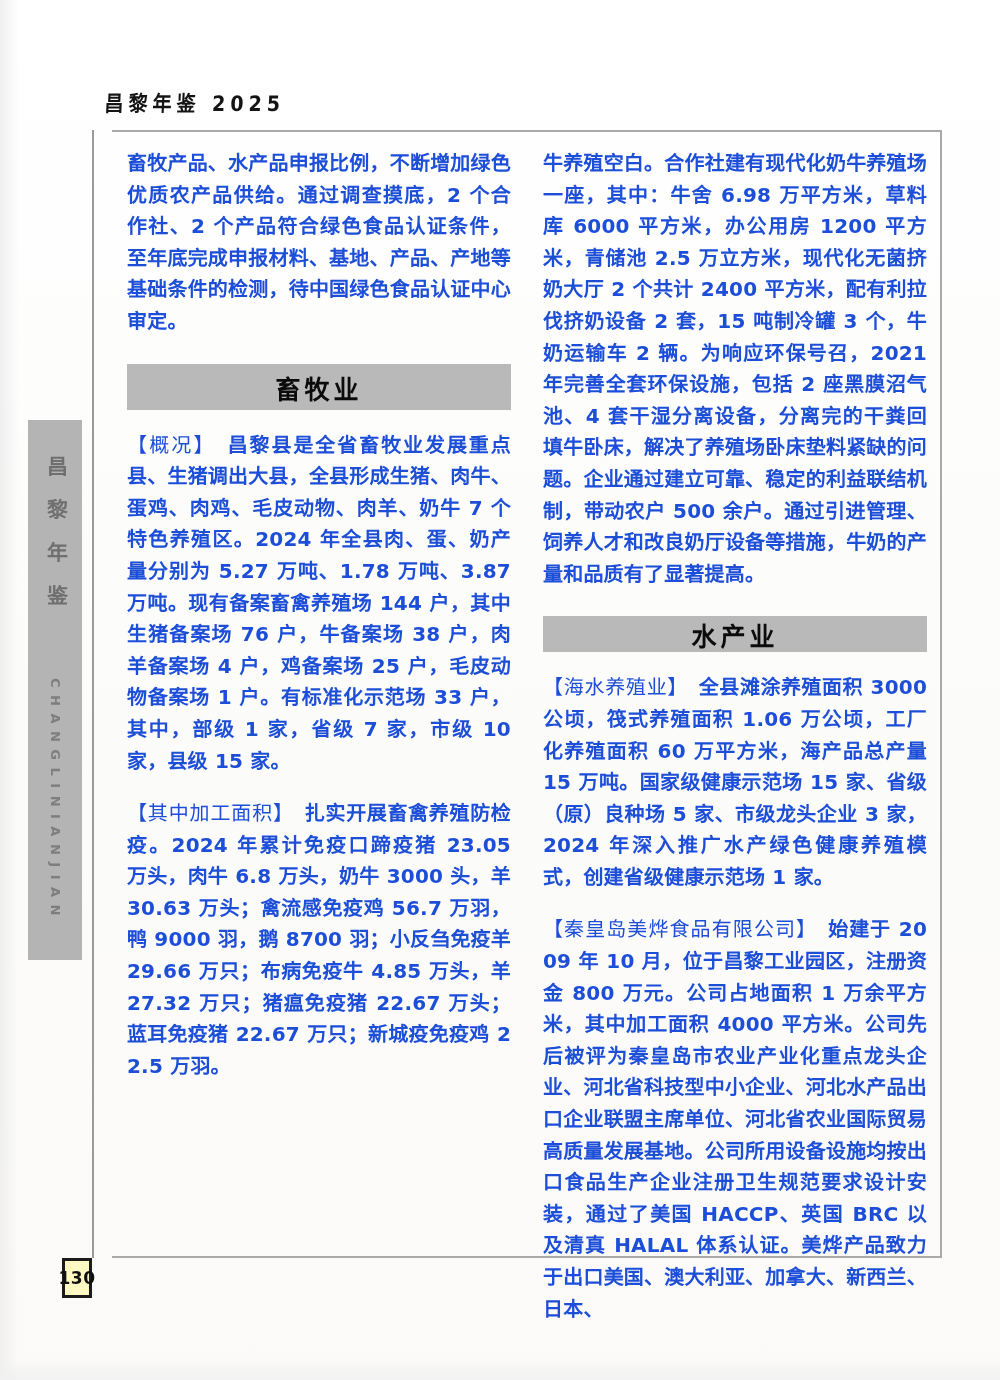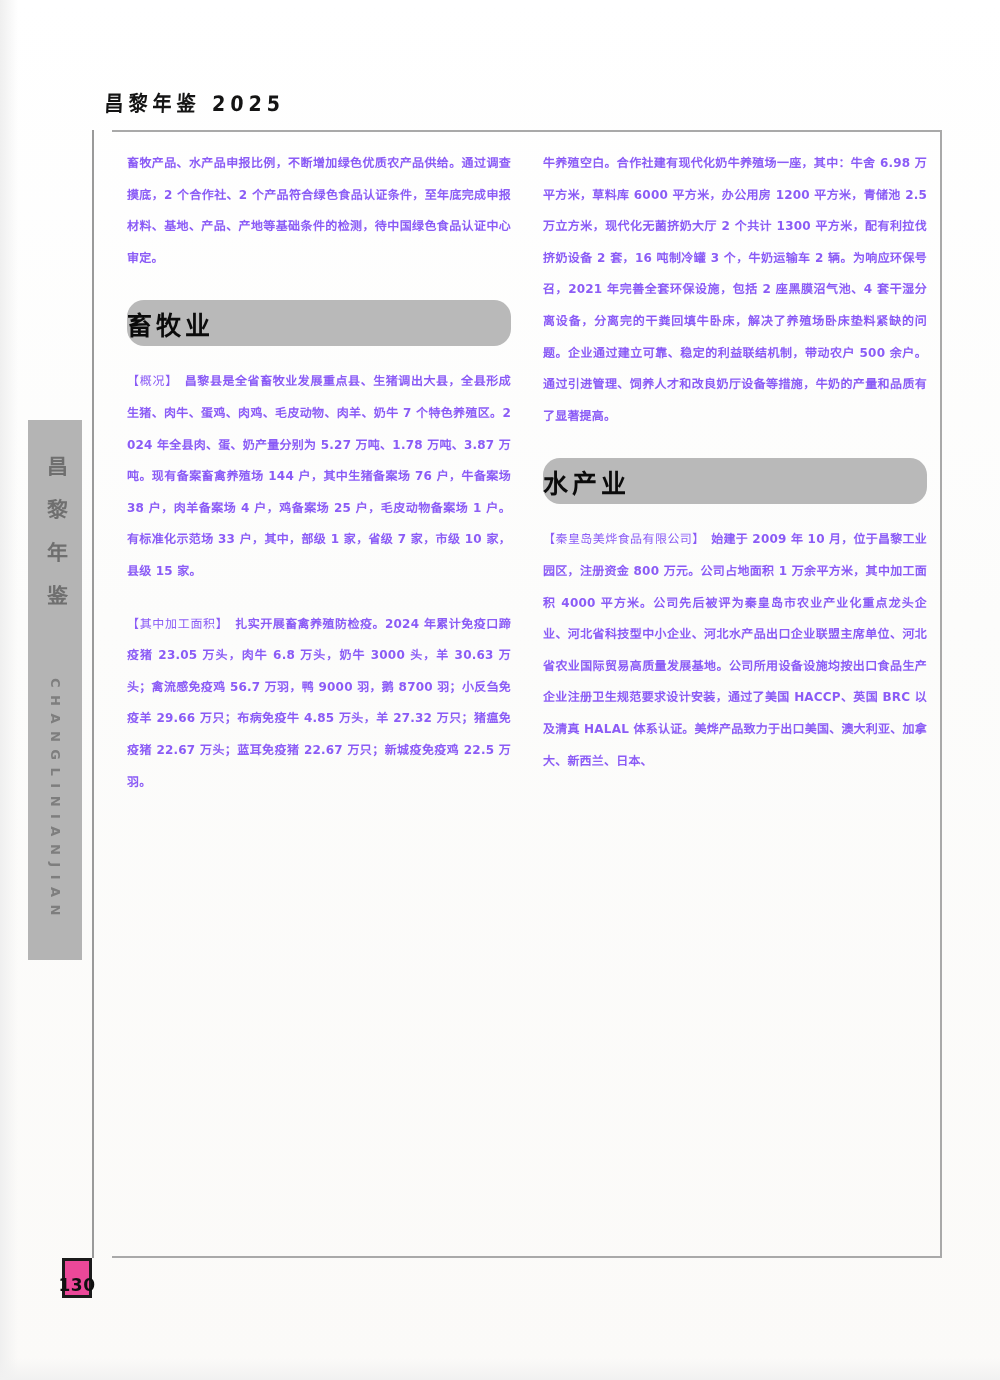--- a/index.html
+++ b/index.html
@@ -122,23 +122,23 @@
   }
   .col {
     width: 384px;
     display: flex;
     flex-direction: column;
   }
 
   
   .para {
     font-family: "DejaVu Sans", "Liberation Sans", sans-serif;
-    font-size: 12px;
-    font-weight: 700;
-    color: #8b5cf6;
+    font-size: 20px;
+    font-weight: 700;
+    color: #1d4ed8;
     line-height: 31.6px;
     text-align: justify;
     text-justify: inter-character;
     letter-spacing: 0.2px;
     margin: 0 0 21px 0;
     word-break: break-all;
   }
   .para.flow { margin-bottom: 20px; }
 
   .lead {
@@ -148,45 +148,44 @@
   .lead::after {
     content: "\3000";
   }
 
   
   .section-banner {
     height: 46px;
     background: #b9b9b9;
     display: flex;
     align-items: center;
-    justify-content: flex-start;
+    justify-content: center;
     margin: 6px 0 20px 0;
-    border-radius: 17px;
   }
   .section-banner .banner-text {
     font-family: "DejaVu Sans", "Liberation Sans", sans-serif;
     font-size: 25px;
     font-weight: 700;
     color: #0b0b0b;
     letter-spacing: 4px;
     transform: scaleY(1.05);
   }
 
   
   #folio {
     position: absolute;
     left: 62px;
     top: 1258px;
     width: 30px;
     height: 40px;
-    background: #ec4899;
+    background: #fef9c3;
     border: 3px solid #1b1b1b;
     box-sizing: border-box;
     display: flex;
-    align-items: flex-end;
+    align-items: center;
     justify-content: center;
   }
   #folio .folio-num {
     font-family: "DejaVu Sans", "Liberation Sans", sans-serif;
     font-size: 17px;
     font-weight: 700;
     color: #101010;
     letter-spacing: 0.5px;
   }
 
@@ -237,27 +236,30 @@
       <p class="para">
         <span class="lead">【其中加工面积】</span><span>扎实开展畜禽养殖防检疫。2024 年累计免疫口蹄疫猪 23.05 万头，肉牛 6.8 万头，奶牛 3000 头，羊 30.63 万头；禽流感免疫鸡 56.7 万羽，鸭 9000 羽，鹅 8700 羽；小反刍免疫羊 29.66 万只；布病免疫牛 4.85 万头，羊 27.32 万只；猪瘟免疫猪 22.67 万头；蓝耳免疫猪 22.67 万只；新城疫免疫鸡 22.5 万羽。</span>
       </p>
 
 
 
     </div>
 
     <div class="col">
 
-      <p class="para flow">牛养殖空白。合作社建有现代化奶牛养殖场一座，其中：牛舍 6.98 万平方米，草料库 6000 平方米，办公用房 1200 平方米，青储池 2.5 万立方米，现代化无菌挤奶大厅 2 个共计 1300 平方米，配有利拉伐挤奶设备 2 套，16 吨制冷罐 3 个，牛奶运输车 2 辆。为响应环保号召，2021 年完善全套环保设施，包括 2 座黑膜沼气池、4 套干湿分离设备，分离完的干粪回填牛卧床，解决了养殖场卧床垫料紧缺的问题。企业通过建立可靠、稳定的利益联结机制，带动农户 500 余户。通过引进管理、饲养人才和改良奶厅设备等措施，牛奶的产量和品质有了显著提高。</p>
+      <p class="para flow">牛养殖空白。合作社建有现代化奶牛养殖场一座，其中：牛舍 6.98 万平方米，草料库 6000 平方米，办公用房 1200 平方米，青储池 2.5 万立方米，现代化无菌挤奶大厅 2 个共计 2400 平方米，配有利拉伐挤奶设备 2 套，15 吨制冷罐 3 个，牛奶运输车 2 辆。为响应环保号召，2021 年完善全套环保设施，包括 2 座黑膜沼气池、4 套干湿分离设备，分离完的干粪回填牛卧床，解决了养殖场卧床垫料紧缺的问题。企业通过建立可靠、稳定的利益联结机制，带动农户 500 余户。通过引进管理、饲养人才和改良奶厅设备等措施，牛奶的产量和品质有了显著提高。</p>
 
       <div class="section-banner">
         <span class="banner-text">水产业</span>
       </div>
 
 
+      <p class="para">
+        <span class="lead">【海水养殖业】</span><span>全县滩涂养殖面积 3000 公顷，筏式养殖面积 1.06 万公顷，工厂化养殖面积 60 万平方米，海产品总产量 15 万吨。国家级健康示范场 15 家、省级（原）良种场 5 家、市级龙头企业 3 家，2024 年深入推广水产绿色健康养殖模式，创建省级健康示范场 1 家。</span>
+      </p>
 
       <p class="para">
         <span class="lead">【秦皇岛美烨食品有限公司】</span><span>始建于 2009 年 10 月，位于昌黎工业园区，注册资金 800 万元。公司占地面积 1 万余平方米，其中加工面积 4000 平方米。公司先后被评为秦皇岛市农业产业化重点龙头企业、河北省科技型中小企业、河北水产品出口企业联盟主席单位、河北省农业国际贸易高质量发展基地。公司所用设备设施均按出口食品生产企业注册卫生规范要求设计安装，通过了美国 HACCP、英国 BRC 以及清真 HALAL 体系认证。美烨产品致力于出口美国、澳大利亚、加拿大、新西兰、日本、</span>
       </p>
 
     </div>
   </div>
 
   <div id="folio">
     <span class="folio-num">130</span>

